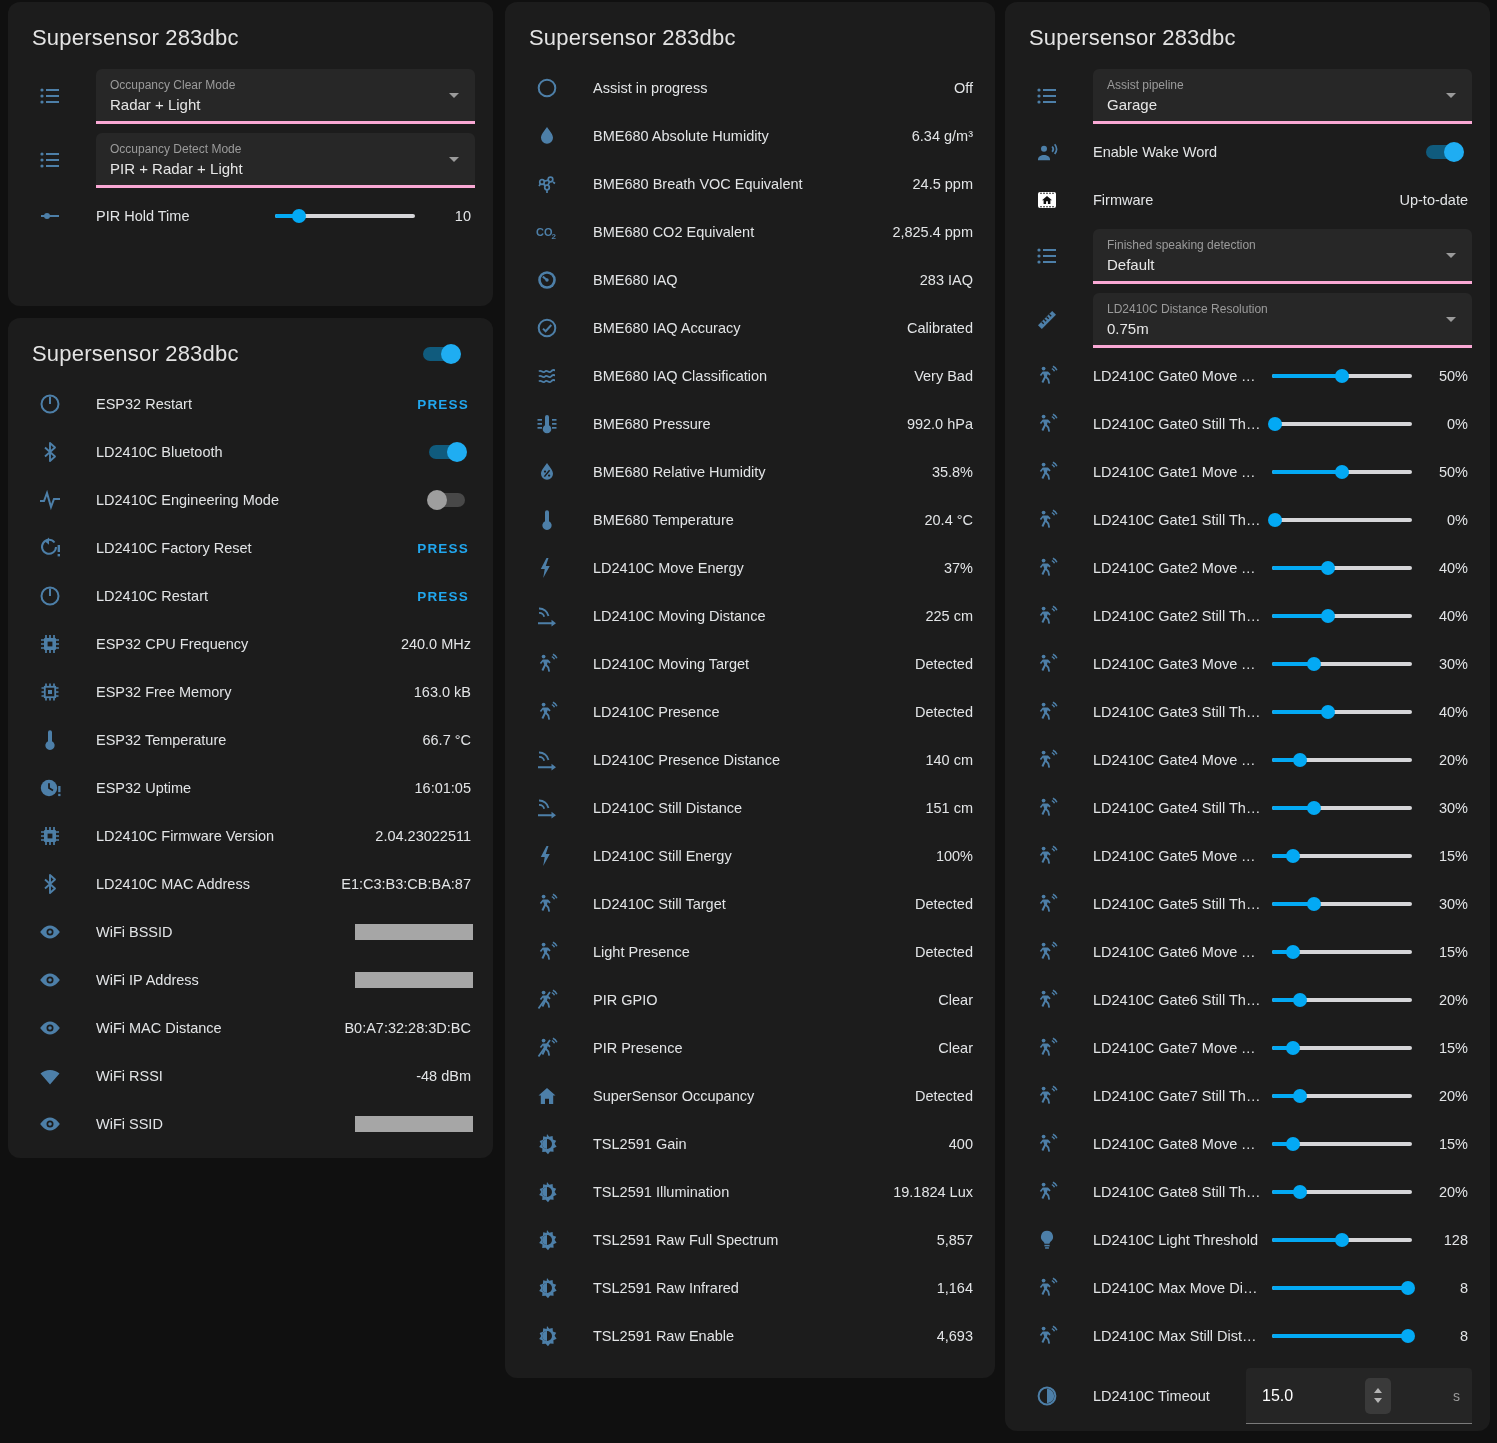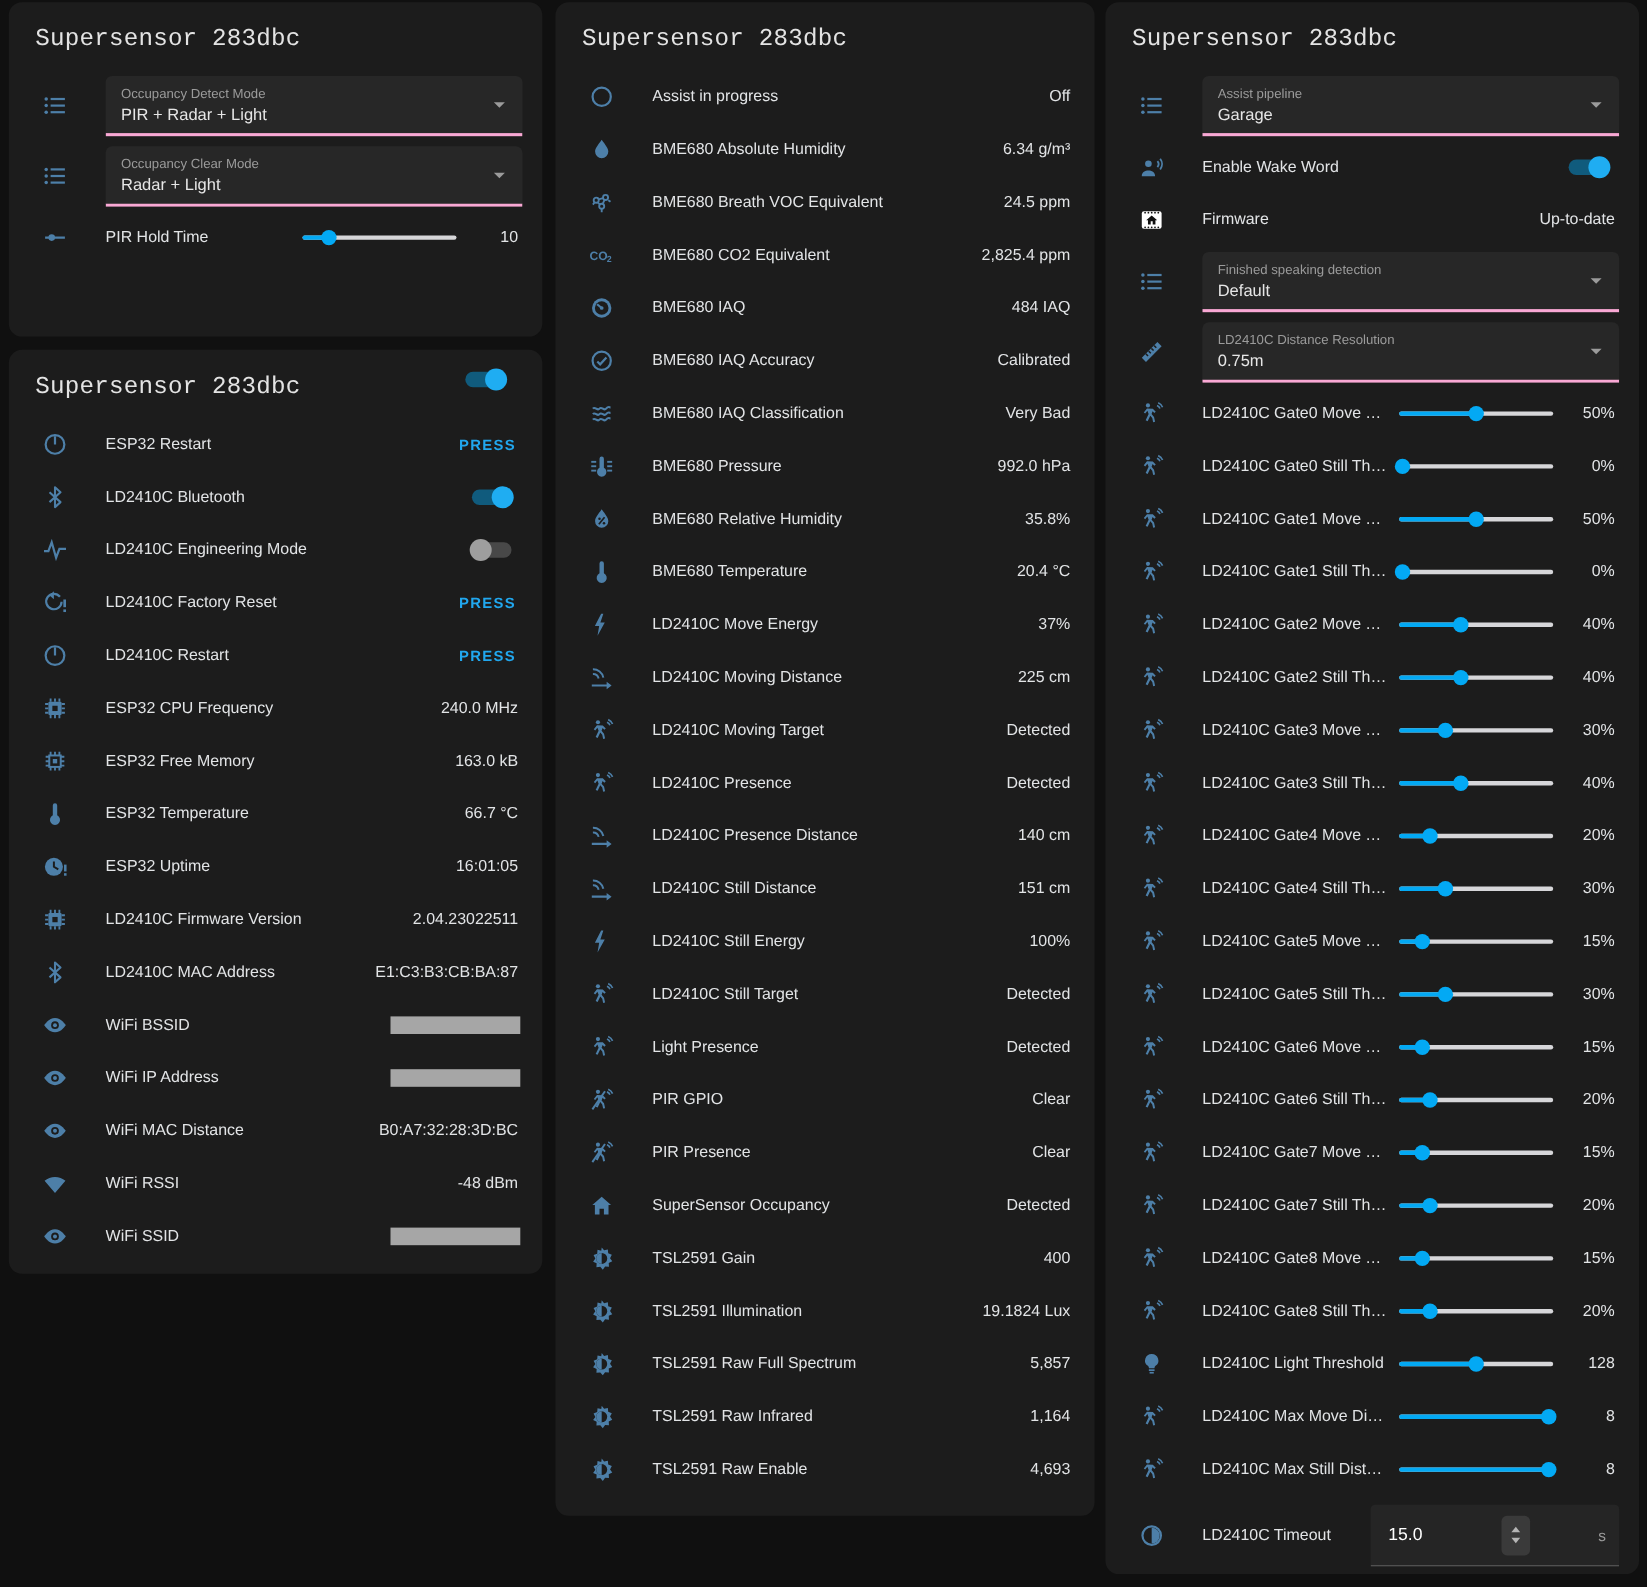--- a/index.html
+++ b/index.html
@@ -2,21 +2,21 @@
 <html style="--accent: #03a9f4; --icon-color: #4d7fa8; --redacted: #a6a6a6;"><head>
 <meta charset="utf-8">
 <style>
   html,body{margin:0;padding:0;background:#101010;font-family:"Liberation Sans",sans-serif;}
   .board{position:relative;width:1497px;height:1443px;background:#101010;overflow:hidden;}
   .card{position:absolute;background:#1c1c1c;border-radius:12px;box-sizing:border-box;padding:6px 16px 10px;overflow:hidden;}
   #card0{left:8px;top:2px;width:485px;height:304px;}
   #card1{left:8px;top:318px;width:485px;height:840px;}
   #card2{left:505px;top:2px;width:490px;height:1376px;}
   #card3{left:1005px;top:2px;width:485px;height:1429px;}
-  .card-header{display:flex;margin:14px 8px 10px;height:32px;font-family:Liberation Mono, monospace;}
+  .card-header{display:flex;align-items:center;margin:14px 8px 10px;height:32px;}
   .card-title{color:#e3e3e3;font-size:22px;font-weight:400;line-height:28px;flex:1;letter-spacing:.2px;}
   .rows{display:block;}
   .row{display:flex;align-items:center;height:48px;padding:0 2px 0 10px;}
   .row.select-row{height:64px;}
   .row.number-row{height:72px;}
   .icon{width:24px;height:24px;flex:none;margin-right:34px;margin-left:4px;color:var(--icon-color);}
   .icon svg{width:24px;height:24px;display:block;}
   .label{color:#e2e4e6;font-size:14.5px;flex:1;white-space:nowrap;overflow:hidden;text-overflow:ellipsis;}
   .value{color:#e2e4e6;font-size:14.5px;margin-left:12px;margin-right:4px;text-align:right;white-space:nowrap;}
   .slider-row .value{min-width:44px;}
@@ -59,41 +59,41 @@
                 <circle cx="4" cy="6" r="1.6"></circle>
                 <circle cx="4" cy="12" r="1.6"></circle>
                 <circle cx="4" cy="18" r="1.6"></circle>
                 <rect x="8" y="5" width="13" height="2"></rect>
                 <rect x="8" y="11" width="13" height="2"></rect>
                 <rect x="8" y="17" width="13" height="2"></rect>
               </g>
             </svg>
           </span>
           <div class="select">
-            <span class="s-label">Occupancy Detect Mode</span>
-            <span class="s-value">PIR + Radar + Light</span>
+            <span class="s-label">Occupancy Clear Mode</span>
+            <span class="s-value">Radar + Light</span>
             <span class="caret"></span>
           </div>
         </div>
         <div class="row select-row">
           <span class="icon">
             <svg viewBox="0 0 24 24">
               <g fill="currentColor">
                 <circle cx="4" cy="6" r="1.6"></circle>
                 <circle cx="4" cy="12" r="1.6"></circle>
                 <circle cx="4" cy="18" r="1.6"></circle>
                 <rect x="8" y="5" width="13" height="2"></rect>
                 <rect x="8" y="11" width="13" height="2"></rect>
                 <rect x="8" y="17" width="13" height="2"></rect>
               </g>
             </svg>
           </span>
           <div class="select">
-            <span class="s-label">Occupancy Clear Mode</span>
-            <span class="s-value">Radar + Light</span>
+            <span class="s-label">Occupancy Detect Mode</span>
+            <span class="s-value">PIR + Radar + Light</span>
             <span class="caret"></span>
           </div>
         </div>
         <div class="row slider-row">
           <span class="icon">
             <svg viewBox="0 0 24 24">
               <path d="M3 12h18" stroke="currentColor" stroke-width="2"></path>
               <circle cx="9" cy="12" r="3" fill="currentColor"></circle>
             </svg>
           </span>
@@ -337,21 +337,21 @@
         <div class="row">
           <span class="icon">
             <svg viewBox="0 0 24 24">
               <circle cx="12" cy="12" r="8.8" fill="currentColor"></circle>
               <circle cx="12" cy="12" r="6.2" fill="#1c1c1c"></circle>
               <path d="M12 12L7.8 8.6" stroke="currentColor" stroke-width="2"></path>
               <circle cx="12" cy="12" r="1.7" fill="currentColor"></circle>
             </svg>
           </span>
           <span class="label">BME680 IAQ</span>
-          <span class="value">484 IAQ</span>
+          <span class="value">283 IAQ</span>
         </div>
         <div class="row">
           <span class="icon">
             <svg viewBox="0 0 24 24">
               <circle cx="12" cy="12" r="8.3" fill="none" stroke="currentColor" stroke-width="2"></circle>
               <path d="M8 12.6l2.6 2.6L16.3 9" fill="none" stroke="currentColor" stroke-width="2"></path>
             </svg>
           </span>
           <span class="label">BME680 IAQ Accuracy</span>
           <span class="value">Calibrated</span>

